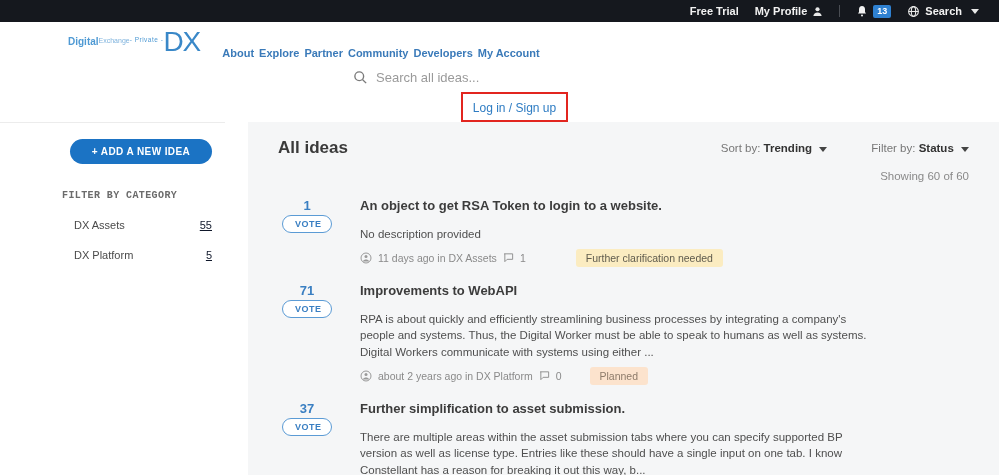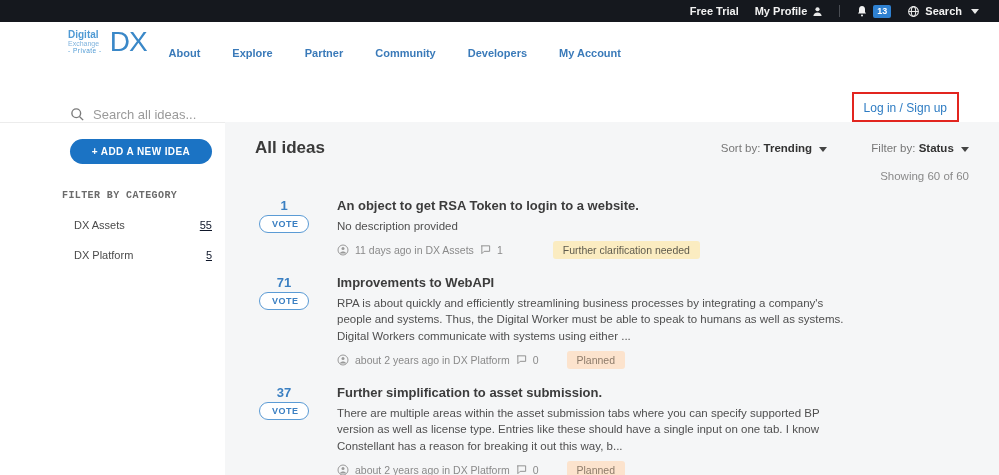--- a/index.html
+++ b/index.html
@@ -14,40 +14,40 @@
   .tb-divider { width:1px; height:12px; background:#4a4d53; }
   .notif-badge { background:#2f81d1; color:#fff; font-size:9px; font-weight:bold;
     padding:1px 4px; border-radius:2px; line-height:11px; }
   .caret { display:inline-block; width:0; height:0; border-left:4px solid transparent;
     border-right:4px solid transparent; border-top:5px solid #444; margin-left:4px; }
   .caret-light { border-top-color:#e8e8e8; }
 
   
   .siteheader { height:40px; display:flex; align-items:center; padding-left:68px; }
   .logo { display:flex; align-items:center; cursor:pointer; }
-  .logo-stack { display:flex; flex-direction:column; line-height:1.05; margin-right:8px; }
+  .logo-stack { display:flex; flex-direction:row; line-height:1.05; margin-right:0; }
   .logo-l1 { font-size:10px; color:#4f9ad4; font-weight:bold; }
   .logo-l2 { font-size:7px; color:#7fb3dd; }
   .logo-l3 { font-size:6.5px; color:#4f9ad4; letter-spacing:0.5px; }
   .logo-mark { font-size:28px; font-weight:300; color:#3a88c8; letter-spacing:-1px; }
-  .mainnav { display:flex; gap:32px; margin-left:22px;margin-top:21px; }
+  .mainnav { display:flex; gap:5px; margin-left:22px;margin-top:21px; }
   .mainnav a { font-size:11px; color:#3a7ab9; text-decoration:none; font-weight:bold; cursor:pointer; }
 
   
-  .searchband { height:60px; display:flex; align-items:flex-end;
-    padding:0 40px 0 70px; justify-content:space-between; }
+  .searchband { height:60px; display:flex; align-items:center;
+    padding:0 40px 0 70px; justify-content:space-between;flex-direction:column; }
   .searchbox { display:flex; align-items:center; gap:8px; flex:1; }
   .searchbox input { border:none; outline:none; font-size:13px; color:#555;
     width:300px; font-family:"Liberation Sans", sans-serif; }
   .searchbox input::placeholder { color:#9a9a9a; }
   .login-wrap { border:2px solid #e2251f; padding:4px 10px; }
   .login-wrap a { font-size:12px; color:#2e7cc3; text-decoration:none; cursor:pointer; white-space:nowrap; }
 
   
-  .mainwrap { display:flex; height:353px; }
+  .mainwrap { display:flex; height:353px;gap:23px; }
   .sidebar { width:225px; background:#fff; border-top:1px solid #ececec;
     padding:16px 20px 0 62px; flex-shrink:0; }
   .add-idea-btn { display:block; width:142px; margin-left:8px; background:#1b73c4;
     color:#fff; border:none; border-radius:14px; font-size:10px; font-weight:bold;
     padding:7px 0; text-align:center; letter-spacing:0.4px; cursor:pointer;
     font-family:"Liberation Sans", sans-serif; }
   .filter-header { margin:26px 0 4px 0; font-size:10px; color:#6b6b6b;
     font-weight:bold; letter-spacing:0.4px;font-family:Liberation Mono, monospace; }
   .cat-row { display:flex; justify-content:space-between; width:138px;
     margin:18px 0 0 12px; font-size:11px; color:#4a4a4a; cursor:pointer;align-items:center; }
@@ -64,21 +64,21 @@
   
   .idea { display:flex; margin-top:16px; }
   .vote-col { width:58px; flex-shrink:0; text-align:center; margin-right:24px; }
   .vote-count { font-size:13px; font-weight:bold; color:#3a7fc2; }
   .vote-btn { margin-top:0; display:inline-block; width:50px; padding:3px 12px;
     border:1px solid #5b9bd5; border-radius:11px; background:#fff; color:#3a7fc2;
     font-size:9px; font-weight:bold; letter-spacing:0.5px; cursor:pointer;
     font-family:"Liberation Sans", sans-serif; }
   .idea-body { width:522px; }
   .idea-title { font-size:13px; font-weight:bold; color:#3c3c3c; cursor:pointer; }
-  .idea-desc { margin-top:5px; font-size:11.5px; color:#4f4f4f; line-height:1.45; }
+  .idea-desc { margin-top:13px; font-size:11.5px; color:#4f4f4f; line-height:1.45; }
   .idea-meta { margin-top:6px; display:flex; align-items:center; gap:6px;
     font-size:10.5px; color:#8a8a8a; }
   .badge { margin-left:22px; padding:3px 10px; border-radius:3px; font-size:10.5px; white-space:nowrap; }
   .badge-yellow { background:#fbecc1; color:#5f5b4d;margin-left:44px; }
   .badge-orange { background:#fce3cd; color:#8d7b6a; }
   .icon { display:inline-flex; align-items:center; }
 </style>
 </head>
 <body>
 

